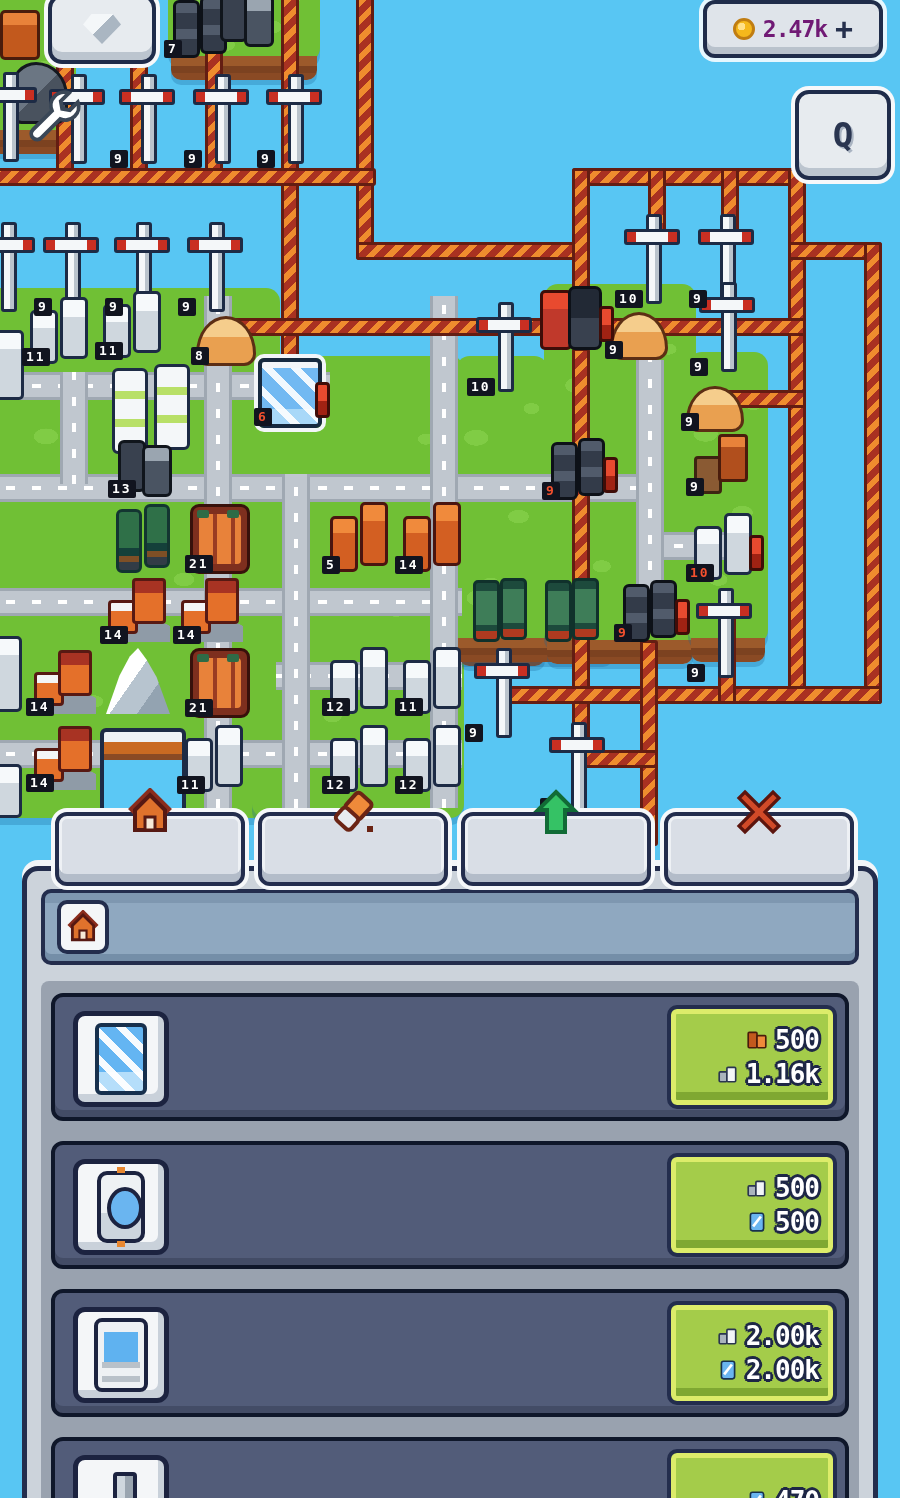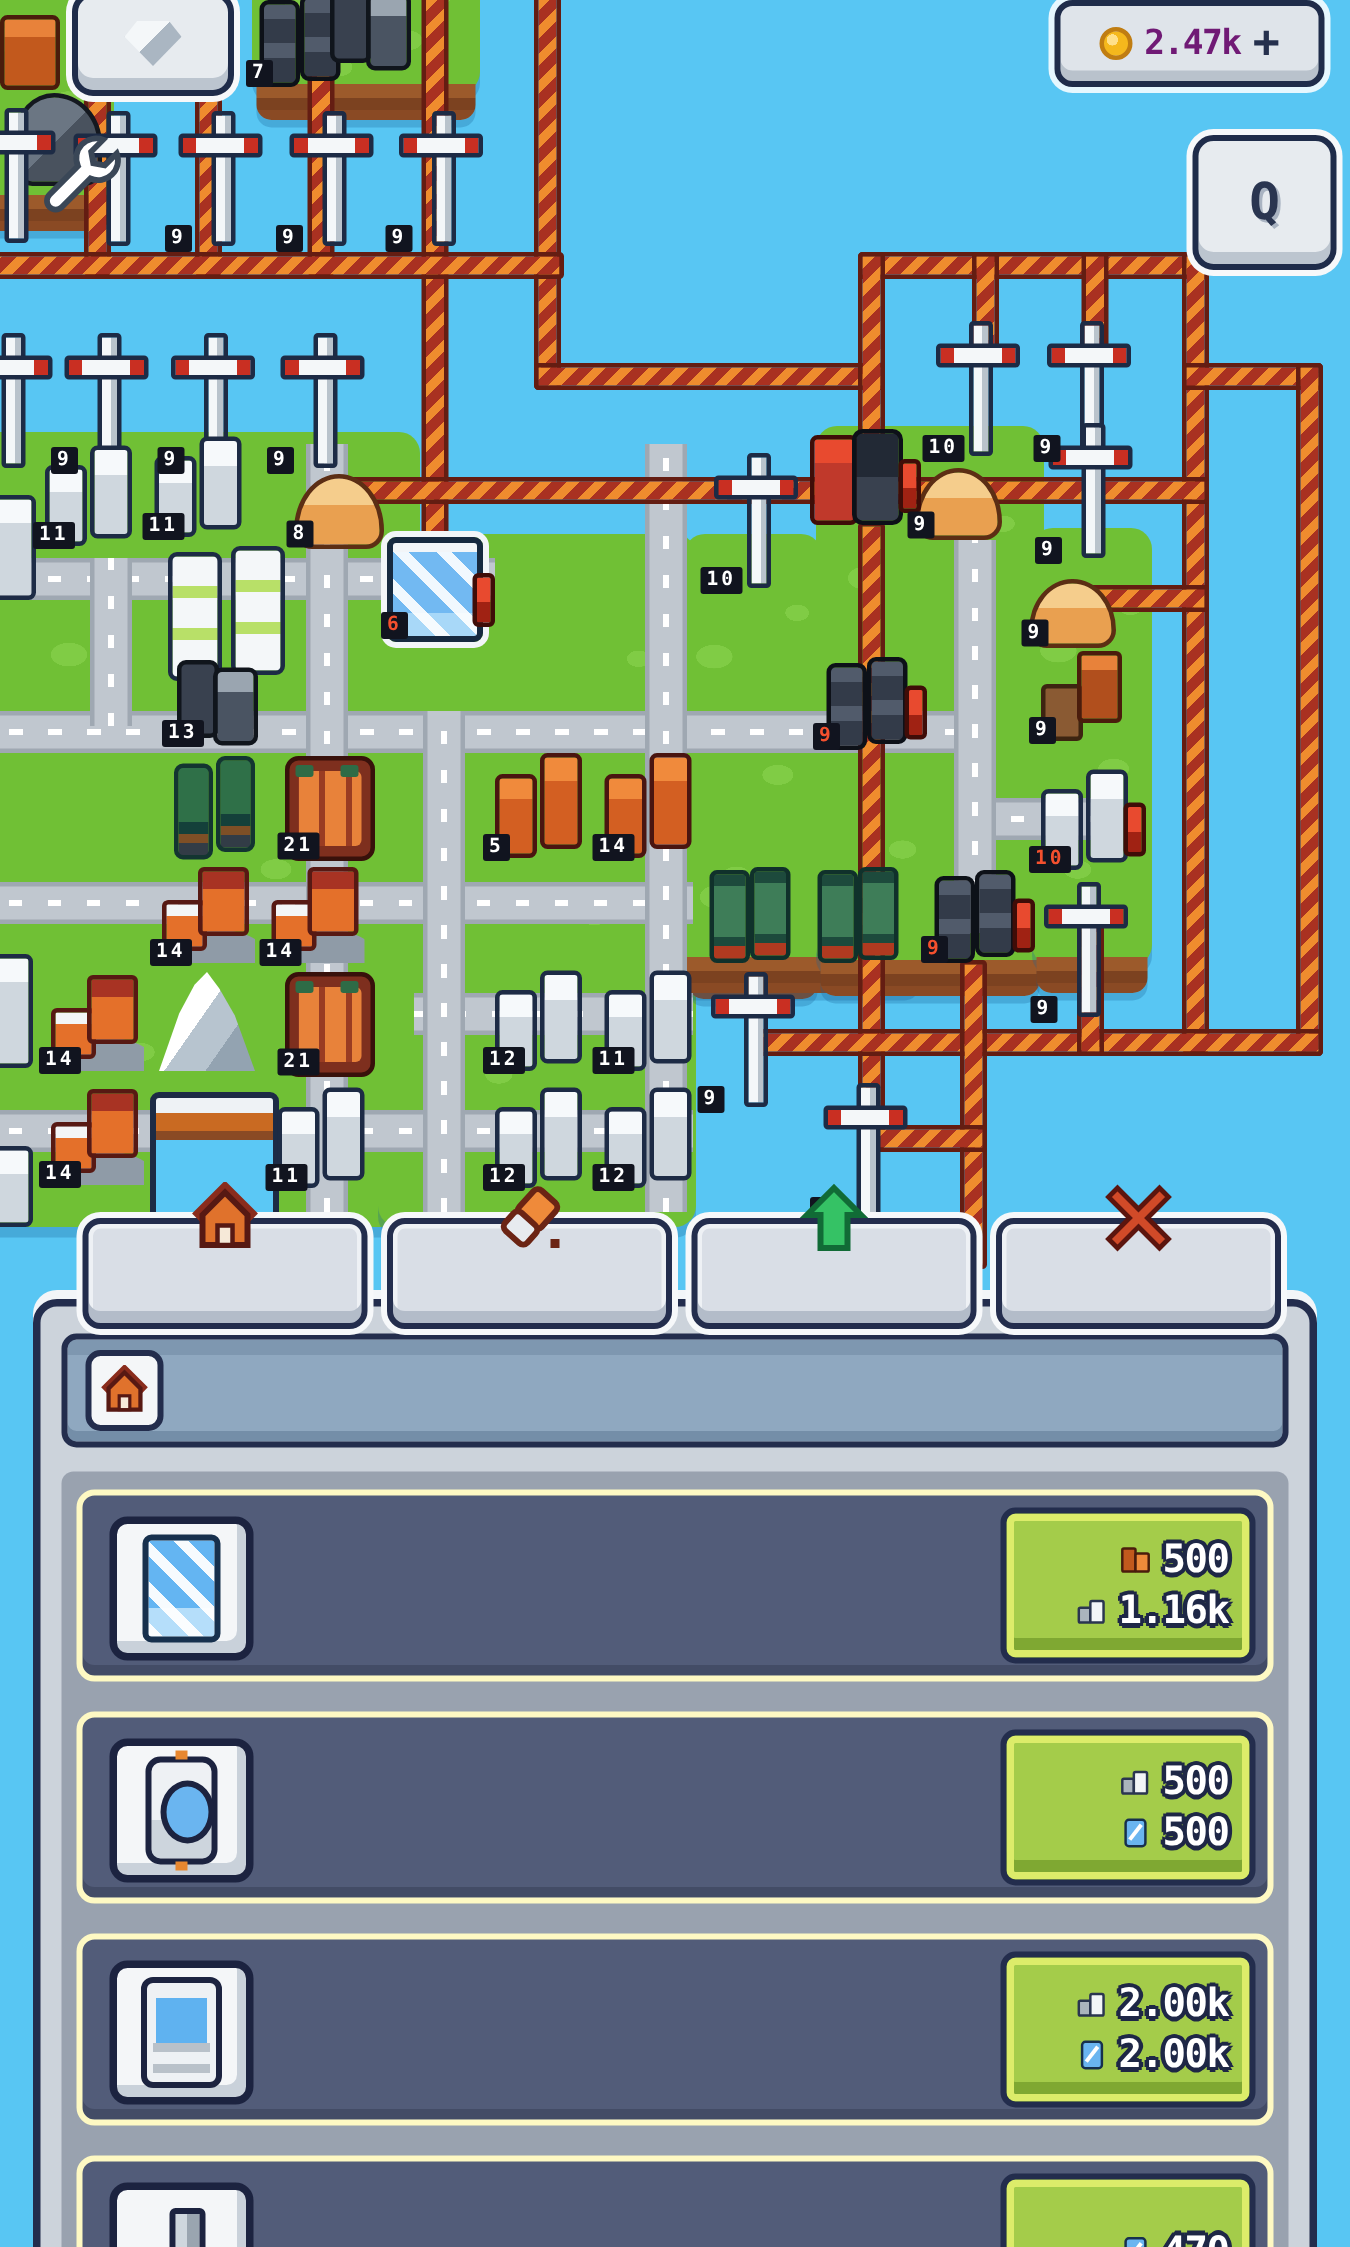--- a/index.html
+++ b/index.html
@@ -146,21 +146,21 @@
   #sheet{position:absolute;left:22px;top:866px;width:856px;height:640px;z-index:30;
     background:#ccd3db;border:5px solid #232d4d;border-radius:16px 16px 0 0;box-sizing:border-box;
     box-shadow:0 -6px 0 #f2f5f8;}
   #sheet-header{margin:18px 14px 0 14px;height:76px;background:linear-gradient(#7e97b0 0 10px,#8fa8c0 10px);
     border:4px solid #232d4d;border-radius:10px;box-sizing:border-box;box-shadow:inset 0 -7px 0 #748ea8;
     display:flex;align-items:center;padding-left:12px;}
   .header-chip{width:52px;height:54px;background:#f4f6f8;border:4px solid #232d4d;border-radius:10px;
     box-sizing:border-box;display:flex;align-items:center;justify-content:center;}
   .header-chip svg{width:34px;height:34px;}
   #item-list{margin:16px 14px 0 14px;background:#99a2af;border-radius:8px;padding:12px 10px;}
-  .item-row{position:relative;height:128px;background:#525c79;border:4px solid #fef9c3;border-radius:12px;
+  .item-row{position:relative;height:128px;background:#525c79;border:4px solid #0f172a;border-radius:12px;
     box-sizing:border-box;margin-bottom:20px;box-shadow:inset 0 -7px 0 #434c66;}
   .item-row:last-child{margin-bottom:0;}
   .icon-chip{position:absolute;left:18px;top:14px;width:96px;height:96px;background:#f4f6f8;
     border:5px solid #1c2340;border-radius:12px;box-sizing:border-box;
     display:flex;align-items:center;justify-content:center;box-shadow:inset -6px -8px 0 #c9d1da;}
   .cost-btn{position:absolute;right:8px;top:8px;bottom:8px;width:170px;background:#a4cc4a;
     border:4px solid #232d4d;border-radius:10px;box-sizing:border-box;
     box-shadow:inset 0 0 0 5px #dcec6a,inset 0 -13px 0 #7fa832;
     display:flex;flex-direction:column;align-items:flex-end;justify-content:center;gap:4px;padding-right:14px;}
   .cost-line{display:flex;align-items:center;gap:7px;}

